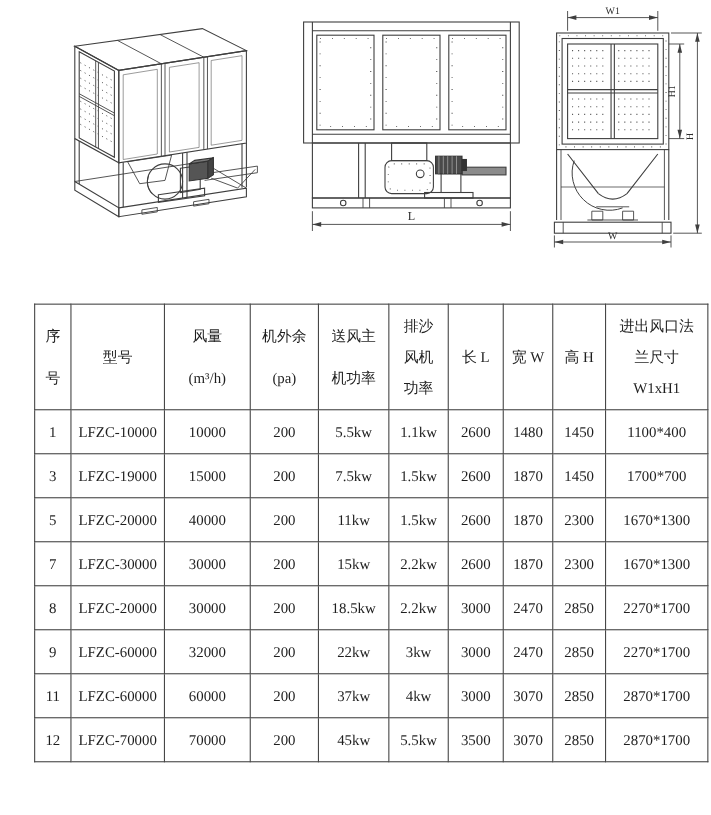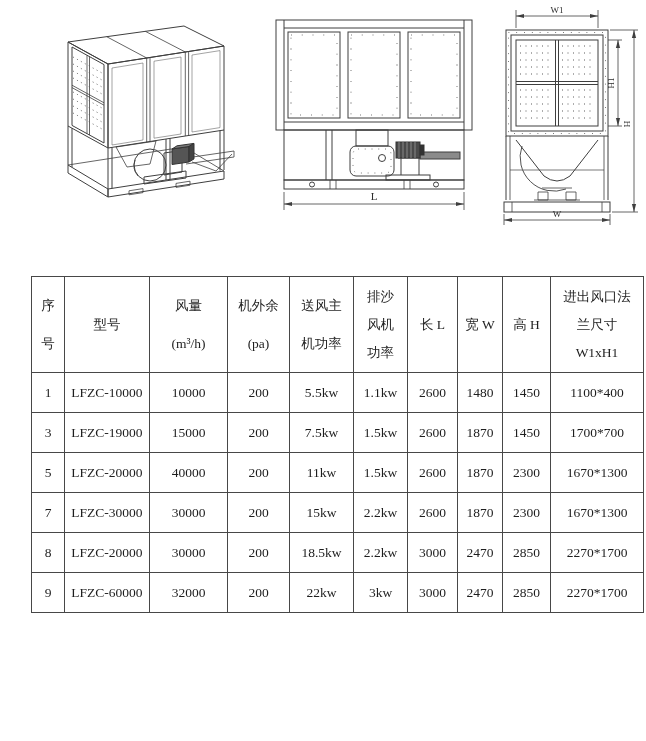--- a/index.html
+++ b/index.html
@@ -341,16 +341,40 @@
           <td>LFZC-60000</td>
           <td>32000</td>
           <td>200</td>
           <td>22kw</td>
           <td>3kw</td>
           <td>3000</td>
           <td>2470</td>
           <td>2850</td>
           <td>2270*1700</td>
         </tr>
+        <tr>
+          <td>11</td>
+          <td>LFZC-60000</td>
+          <td>60000</td>
+          <td>200</td>
+          <td>37kw</td>
+          <td>4kw</td>
+          <td>3000</td>
+          <td>3070</td>
+          <td>2850</td>
+          <td>2870*1700</td>
+        </tr>
+        <tr>
+          <td>12</td>
+          <td>LFZC-70000</td>
+          <td>70000</td>
+          <td>200</td>
+          <td>45kw</td>
+          <td>5.5kw</td>
+          <td>3500</td>
+          <td>3070</td>
+          <td>2850</td>
+          <td>2870*1700</td>
+        </tr>
       </tbody>
   </table>
 
 </div>
 
 </body></html>

